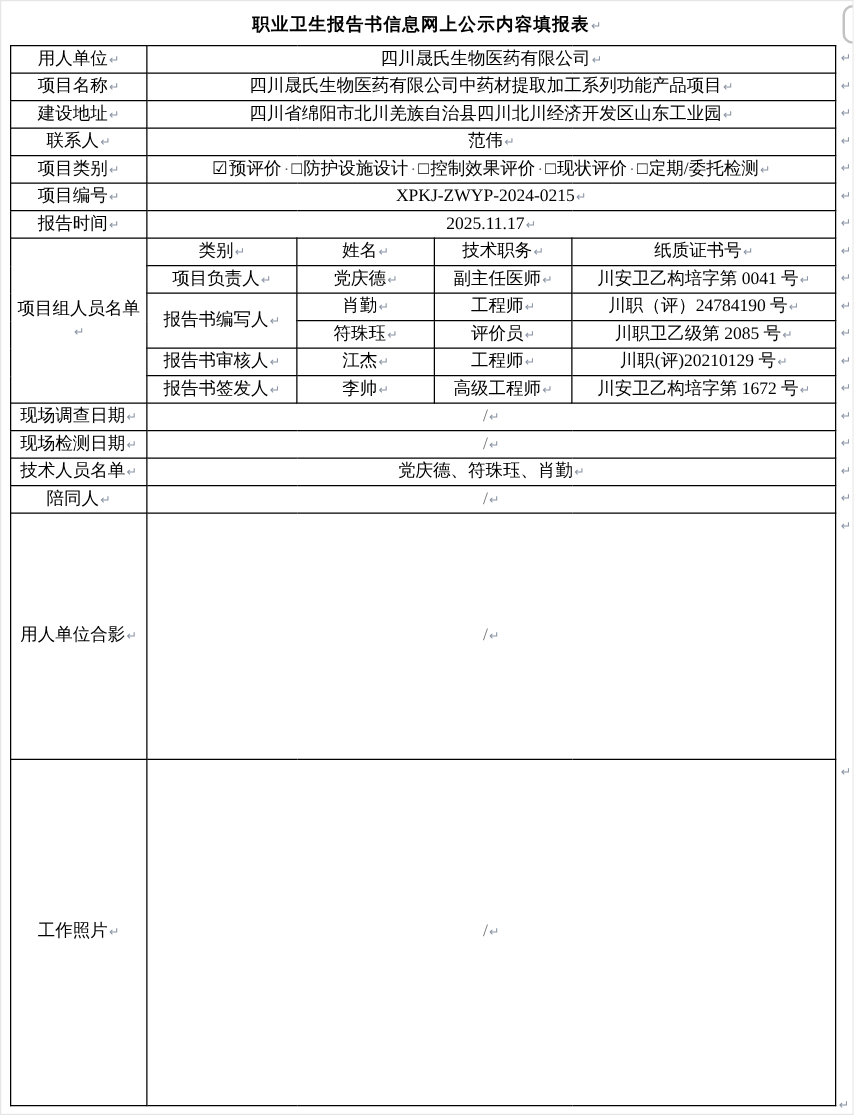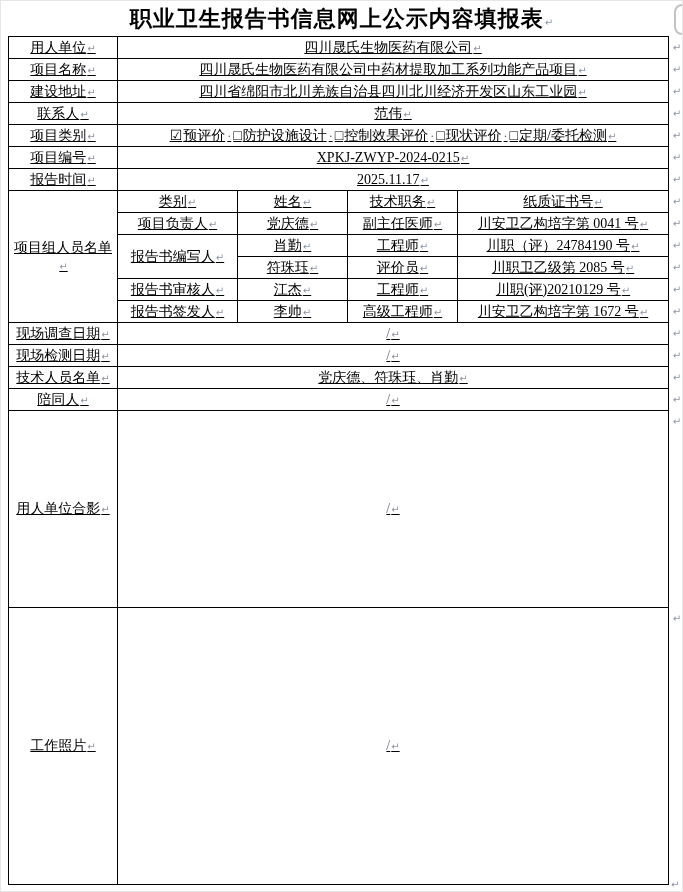--- a/index.html
+++ b/index.html
@@ -16,31 +16,30 @@
   .title-line{
     text-align:center;
     margin-top:5px;
     height:27px;
     line-height:26px;
     white-space:nowrap;
   }
   .title-line h1{
     display:inline;
     font-family:"Liberation Sans","DejaVu Sans",sans-serif;
-    font-size:22px;
+    font-size:14px;
     font-weight:bold;
     letter-spacing:1px;
     margin:0;
   }
   table.form{
     border-collapse:collapse;
     table-layout:fixed;
     width:660px;
     margin:3px 0 0 7px;
-    text-decoration:underline;
   }
   td{
     border:1px solid #000;
     text-align:center;
     vertical-align:middle;
     font-size:14px;
     line-height:1.25;
     padding:0 2px;
     position:relative;
     overflow:visible;

